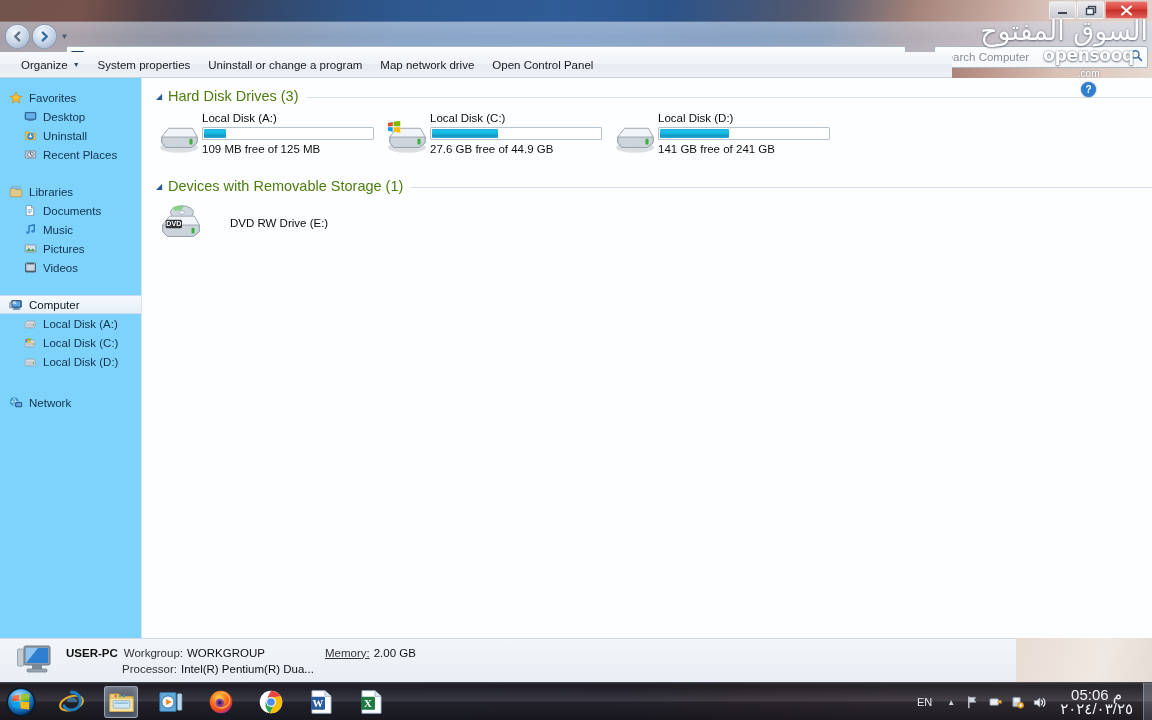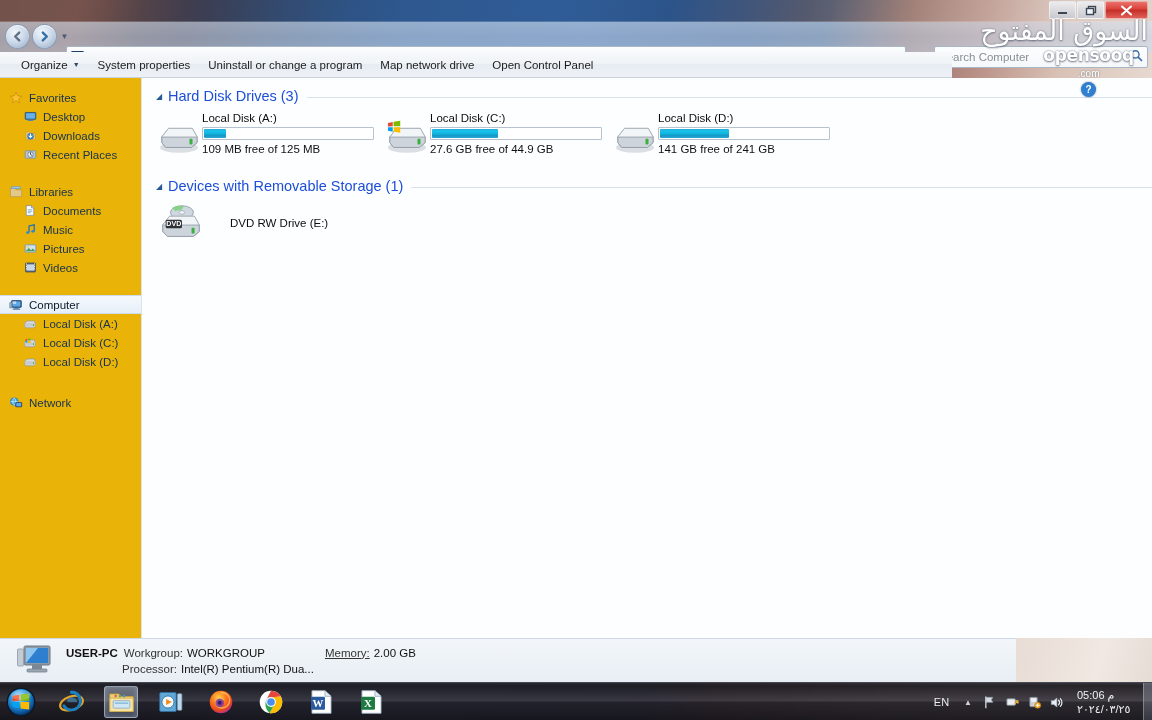--- a/index.html
+++ b/index.html
@@ -116,21 +116,21 @@
   .cmditem {
     font-size:11.5px; color:#1c1c1c; padding:4px 9px; cursor:pointer;
     border-radius:2px; white-space:nowrap;
     display:flex;align-items:center;gap:5px;
   }
   .cmdcaret { font-size:7px; color:#33475e; }
 
   
   .sidebar {
     position:absolute; left:0; top:78px; width:142px; height:560px;
-    background:#eab308;
+    background:#7dd3fc;
     border-right:1px solid #dbe4ec;
     overflow:hidden;
   }
   .navitem {
     display:flex; align-items:center; height:19px;
     font-size:11.5px; color:#14324e; cursor:pointer;
     padding-left:8px; white-space:nowrap;
   }
   .navitem.child { padding-left:22px; }
   .navitem.selected {
@@ -149,21 +149,21 @@
     overflow:hidden;
   }
   .group-header {
     display:flex; align-items:center; padding:10px 0 2px 14px;
   }
   .grp-arrow {
     width:12px; color:#2a5a96; font-size:8px; flex:none;
     display:flex; align-items:center;
   }
   .grp-title {
-    font-size:14.5px; color:#1d4ed8; font-weight:400; white-space:nowrap;
+    font-size:14.5px; color:#4d7c0f; font-weight:400; white-space:nowrap;
     padding-right:8px;
   }
   .grp-rule { flex:1; height:1px; background:#d7e2ec; margin-top:2px; }
 
   .drive-row { display:flex; padding:4px 0 0 14px; gap:0; }
   .drive-tile { display:flex; width:228px; align-items:flex-start; }
   .drive-icon { width:46px; height:40px; flex:none; margin-top:6px; }
   .drive-info { flex:1; padding-top:2px; }
   .drive-name { font-size:11.5px; color:#0d0d0d; margin-bottom:3px; white-space:nowrap; }
   .bar-track {
@@ -227,21 +227,21 @@
     box-shadow: inset 0 0 6px rgba(190,214,244,.35);
   }
   .tray {
     position:absolute; right:0; top:0; height:38px;
     display:flex; align-items:center; gap:0; padding-right:0;
   }
   .tray-lang { color:#e8eaee; font-size:11px; padding:0 8px; cursor:pointer; }
   .tray-arrow { color:#cdd2da; font-size:8px; padding:0 7px; cursor:pointer; }
   .tray-icon { width:22px;height:22px;display:flex;align-items:center;justify-content:center;cursor:pointer; }
   .clock {
-    color:#f0f2f5; font-size:11px; line-height:14px;
+    color:#f0f2f5; font-size:15px; text-align:center; line-height:14px;
     padding:0 8px 0 10px; cursor:pointer; min-width:74px;
   }
   .showdesk {
     width:9px; height:38px; margin-left:2px;
     background:linear-gradient(180deg, rgba(200,210,228,.32), rgba(120,132,152,.26));
     border-left:1px solid rgba(180,192,212,.45);
     cursor:pointer;
   }
 
   
@@ -388,21 +388,21 @@
       <span>Desktop</span>
     </div>
     <div class="navitem child">
       <span class="navicon">
         <svg width="13" height="13" viewBox="0 0 16 16">
           <path d="M2 3.5 h5 l1.3 1.6 H14 v8 H2 Z" fill="#f2c45a" stroke="#c79a2e" stroke-width=".8"></path>
           <circle cx="8" cy="9" r="4" fill="#2b7fc9"></circle>
           <path d="M8 6.3 v4 M6.1 8.6 L8 10.5 L9.9 8.6" stroke="#fff" stroke-width="1.3" fill="none" stroke-linecap="round"></path>
         </svg>
       </span>
-      <span>Downloads</span>
+      <span>Uninstall</span>
     </div>
     <div class="navitem child">
       <span class="navicon">
         <svg width="13" height="13" viewBox="0 0 16 16">
           <rect x="1.5" y="3.5" width="13" height="9" rx="0.6" fill="#b9c6d4" stroke="#7d8d9c"></rect>
           <circle cx="8" cy="8" r="3.4" fill="#e9eef4" stroke="#5a6e82" stroke-width=".9"></circle>
           <path d="M8 5.8 V8 L9.7 9.1" stroke="#2a4056" stroke-width="1.1" fill="none" stroke-linecap="round"></path>
         </svg>
       </span>
       <span>Recent Places</span>

